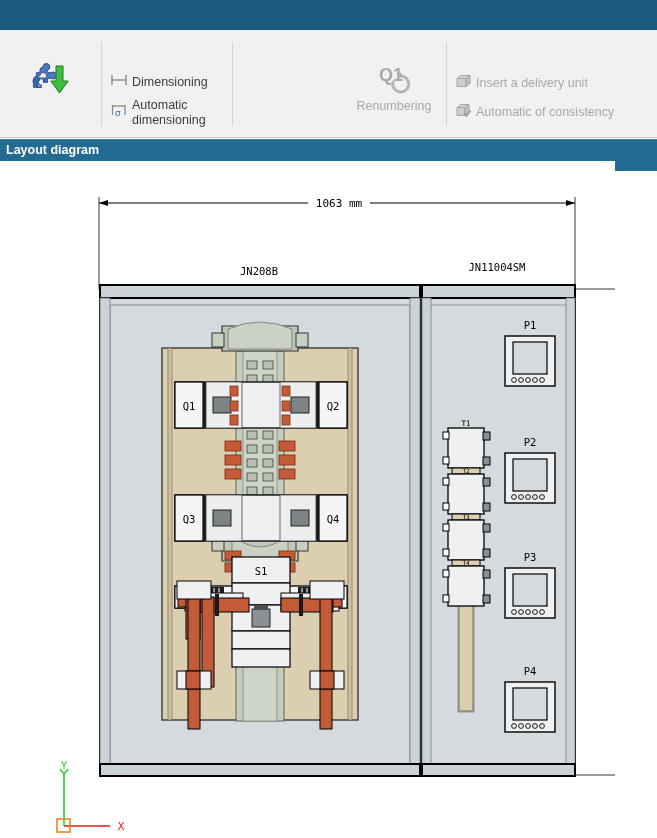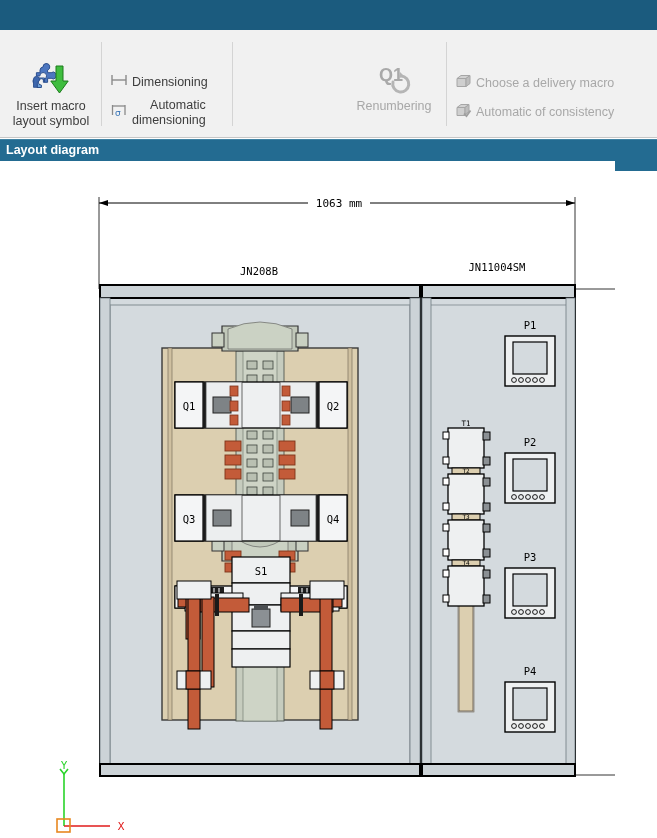--- a/index.html
+++ b/index.html
@@ -67,21 +67,21 @@
     gap: 4px;
     cursor: default;
   }
   .sm-item .lbl {
     font-size: 12.5px;
     color: #3d3d3d;
     line-height: 15px;
   }
   .sm-item.two-line .lbl {
     white-space: pre-line;
-    text-align: right;
+    text-align: left;
   }
   .sm-item.disabled .lbl { color: #a8a8a8; }
   .big-btn.disabled .lbl { color: #a8a8a8; }
 
   
   .section-bar {
     position: absolute;
     left: 0; top: 139px;
     width: 657px; height: 32px;
     background: #236b91;
@@ -143,22 +143,20 @@
     <span class="icon-wrap">
       <svg width="44" height="34" viewBox="0 0 44 34">
 
         <path d="M14 5 a3.4 3.4 0 1 1 4.6 3.1 l0 2.6 l3.6 0 a3.4 3.4 0 1 1 0 5.6 l-3.6 0 l0 4.0 l-4.2 0 l0-3.0 a3.4 3.4 0 1 0 -3.6-3.3 l-3.4 0 l0-3.3 l3.6 0 l0-2.6 a3.4 3.4 0 0 1 3.0-3.1 z" fill="#4d77c0" stroke="#2c4f8e" stroke-width="1"></path>
         <path d="M8 16 a3.2 3.2 0 1 0 0 6.2 l0 3.3 l4.4 0 l0-2.4 a3.2 3.2 0 1 1 3.2-3.2 l0-3.9 z" fill="#6fa2da" stroke="#2c4f8e" stroke-width="1"></path>
         <path d="M4.5 17.5 a3.0 3.0 0 1 1 3.8 2.8 l0 5.0 l-3.8 0 z" fill="#3e67ad" stroke="#2c4f8e" stroke-width="0.9"></path>
 
         <path d="M27 4 l7 0 l0 15 l5.2 0 l-8.7 12 l-8.7-12 l5.2 0 z" fill="#3fbd3f" stroke="#1c7a1c" stroke-width="1"></path>
       </svg>
     </span>
-    <span class="lbl">Insert macro
-layout symbol</span>
   </div>
   <div class="ribbon-sep" style="left:101px;"></div>
 
   <div class="sm-item" style="left:110px; top:42px;">
     <span>
       <svg width="18" height="16" viewBox="0 0 18 16">
         <line x1="2" y1="3" x2="2" y2="13" stroke="#8a8a8a" stroke-width="1.4"></line>
         <line x1="16" y1="3" x2="16" y2="13" stroke="#8a8a8a" stroke-width="1.4"></line>
         <line x1="2" y1="8" x2="16" y2="8" stroke="#8a8a8a" stroke-width="1.4"></line>
       </svg>
@@ -194,21 +192,21 @@
   <div class="ribbon-sep" style="left:446px;"></div>
 
   <div class="sm-item disabled" style="left:455px; top:43px;">
     <span>
       <svg width="17" height="16" viewBox="0 0 17 16">
         <path d="M2 5.5 l4-3 l9 0 l-4 3 z" fill="#d2d2d2" stroke="#a6a6a6" stroke-width="1"></path>
         <path d="M2 5.5 l9 0 l0 8 l-9 0 z" fill="#cfcfcf" stroke="#a6a6a6" stroke-width="1"></path>
         <path d="M11 5.5 l4-3 l0 8 l-4 3 z" fill="#bdbdbd" stroke="#a6a6a6" stroke-width="1"></path>
       </svg>
     </span>
-    <span class="lbl">Choose a delivery macro</span>
+    <span class="lbl">Insert a delivery unit</span>
   </div>
 
   <div class="sm-item disabled" style="left:455px; top:72px;">
     <span>
       <svg width="17" height="16" viewBox="0 0 17 16">
         <path d="M2 5.5 l4-3 l8 0 l-4 3 z" fill="#d2d2d2" stroke="#a6a6a6" stroke-width="1"></path>
         <path d="M2 5.5 l8 0 l0 8 l-8 0 z" fill="#cfcfcf" stroke="#a6a6a6" stroke-width="1"></path>
         <path d="M10 5.5 l4-3 l0 7 l-4 3 z" fill="#bdbdbd" stroke="#a6a6a6" stroke-width="1"></path>
         <path d="M9 11.5 l2.5 2.5 l4-5.5" fill="none" stroke="#9f9f9f" stroke-width="1.8"></path>
       </svg>

